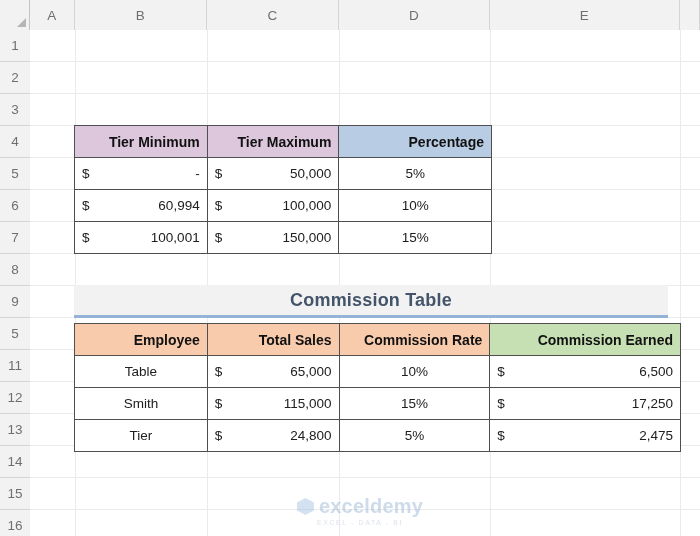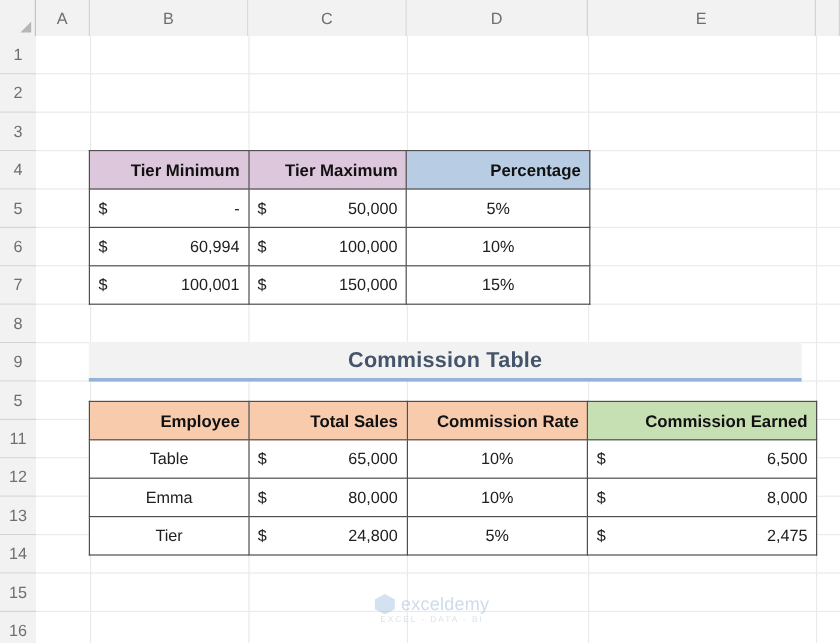--- a/index.html
+++ b/index.html
@@ -123,21 +123,21 @@
     display: flex; flex-direction: column; align-items: center;
     opacity: .5; pointer-events: none;
   }
   .wm-row { display: flex; align-items: center; gap: 5px; }
   .wm-cube {
     width: 17px; height: 17px;
     background: #a8c4e2;
     transform: rotate(0deg);
     clip-path: polygon(50% 0%, 100% 27%, 100% 73%, 50% 100%, 0% 73%, 0% 27%);
   }
-  .wm-name { color: #9db8d8; font-size: 15px; font-weight: normal; letter-spacing: .2px; }
+  .wm-name { color: #9db8d8; font-size: 20px; font-weight: bold; letter-spacing: .2px; }
   .wm-sub  { color: #b9c6d6; font-size: 7px; letter-spacing: 1.6px; margin-top: 1px; }
 </style>
 </head>
 <body>
 
 <div id="sheet">
 
   <div class="col-head-row">
     <div class="corner-cell">
       <span class="corner-tri"></span>
@@ -245,21 +245,21 @@
             <span>150,000</span>
           </span>
         </td>
         <td class="txt-center">15%</td>
       </tr>
     </tbody>
   </table>
 
   <div class="title-band" style="left:74px; top:285px; width:594px; height:33px;">Commission Table</div>
 
-  <table class="xl-table" style="left:74px; top:334px; width:607px;">
+  <table class="xl-table" style="left:74px; top:323px; width:607px;">
     <thead>
       <tr>
         <th class="h-orange" style="width:133px">Employee</th>
         <th class="h-orange" style="width:132px">Total Sales</th>
         <th class="h-orange" style="width:151px">Commission Rate</th>
         <th class="h-green" style="width:191px">Commission Earned</th>
       </tr>
     </thead>
     <tbody>
       <tr>
@@ -272,32 +272,32 @@
         </td>
         <td class="txt-center">10%</td>
         <td class="acct">
           <span class="inner">
             <span>$</span>
             <span>6,500</span>
           </span>
         </td>
       </tr>
       <tr>
-        <td class="txt-center">Emma</td>
-        <td class="acct">
-          <span class="inner">
-            <span>$</span>
-            <span>80,000</span>
-          </span>
-        </td>
-        <td class="txt-center">10%</td>
-        <td class="acct">
-          <span class="inner">
-            <span>$</span>
-            <span>8,000</span>
+        <td class="txt-center">Smith</td>
+        <td class="acct">
+          <span class="inner">
+            <span>$</span>
+            <span>115,000</span>
+          </span>
+        </td>
+        <td class="txt-center">15%</td>
+        <td class="acct">
+          <span class="inner">
+            <span>$</span>
+            <span>17,250</span>
           </span>
         </td>
       </tr>
       <tr>
         <td class="txt-center">Tier</td>
         <td class="acct">
           <span class="inner">
             <span>$</span>
             <span>24,800</span>
           </span>

